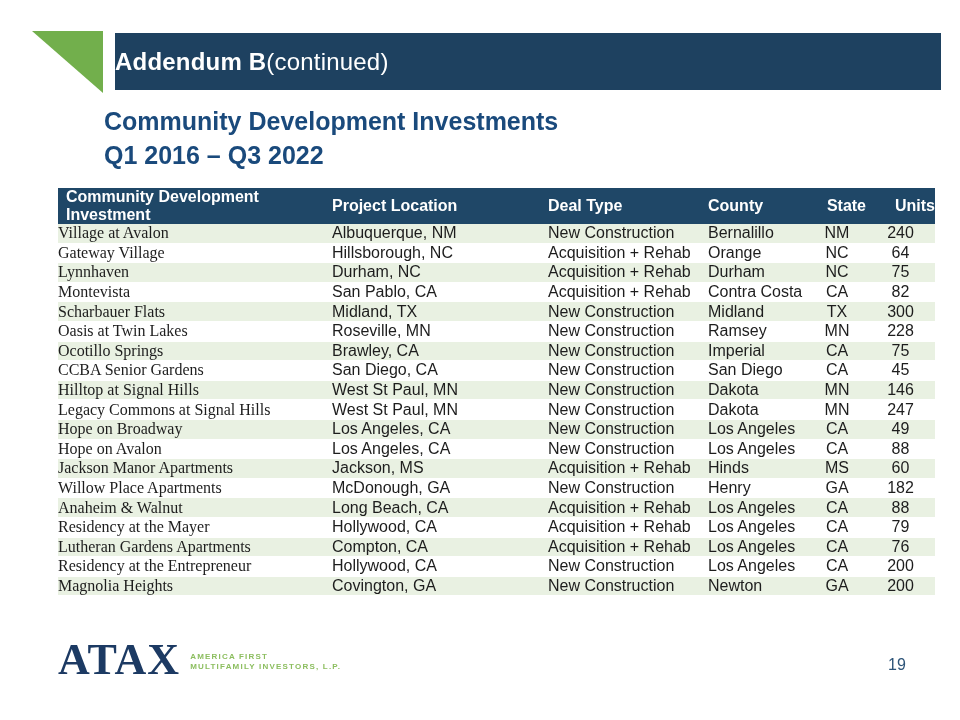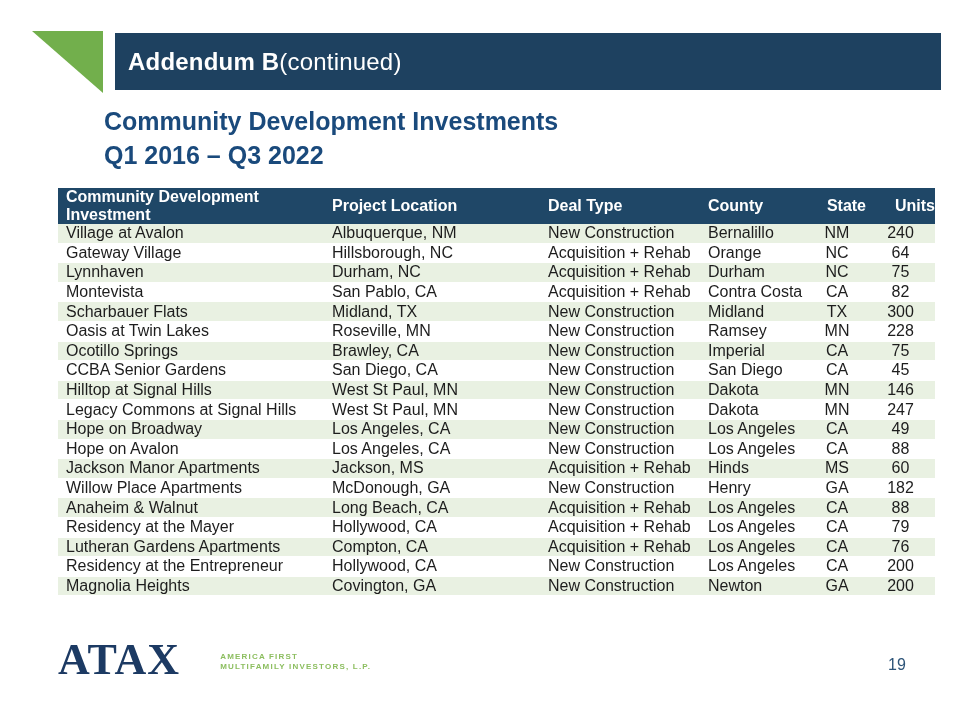--- a/index.html
+++ b/index.html
@@ -19,21 +19,21 @@
     font-family:"Liberation Sans",sans-serif;overflow:hidden;
   }
   .corner-triangle{
     position:absolute;left:32px;top:31px;width:71px;height:62px;
     background:var(--accent-green);
     clip-path:polygon(0 0,100% 0,100% 100%);
   }
   .banner{
     position:absolute;left:115px;top:33px;width:826px;height:57px;
     background:var(--banner-navy);color:#ffffff;
-    display:flex;align-items:center;box-sizing:border-box;padding-left:13px;
+    display:flex;align-items:center;box-sizing:border-box;padding-left:0;
     font-size:24px;letter-spacing:0.2px;
   }
   .banner .bold{font-weight:bold;}
   .page-title{
     position:absolute;left:58px;top:104px;
     color:var(--title-navy);font-size:25px;font-weight:bold;line-height:34px;margin-left:46px;
   }
   .table-wrap{position:absolute;left:58px;top:188px;width:877px;}
   table{
     border-collapse:collapse;table-layout:fixed;width:877px;
@@ -42,26 +42,26 @@
   thead th{
     background:var(--header-navy);color:#ffffff;font-weight:bold;
     height:28px;text-align:left;padding:0;vertical-align:middle;
   }
   thead th.first{padding-left:8px;}
   thead th.center{text-align:right;}
   tbody td{
     height:18.6px;padding:0;vertical-align:middle;color:var(--cell-text);
     border-bottom:1px solid #ffffff;white-space:nowrap;overflow:hidden;
   }
-  tbody td.first{padding-left:8px;}
+  tbody td.first{padding-left:0;font-family:Liberation Serif, serif;}
   tbody td.center{text-align:center;}
   tbody tr:nth-child(odd){background:var(--row-green);}
   tbody tr:nth-child(even){background:#ffffff;}
   .footer-logo{
-    position:absolute;left:58px;top:638px;display:flex;align-items:flex-start;gap:30px;
+    position:absolute;left:58px;top:638px;display:flex;align-items:flex-start;
   }
   .logo-text{
     font-family:"Liberation Serif",serif;font-weight:bold;
     font-size:44px;line-height:44px;color:var(--logo-navy);letter-spacing:1px;
   }
   .logo-tagline{
     margin-left:10px;margin-top:14px;
     color:var(--tagline-green);font-size:8px;line-height:10px;
     letter-spacing:1.2px;font-weight:bold;
   }

